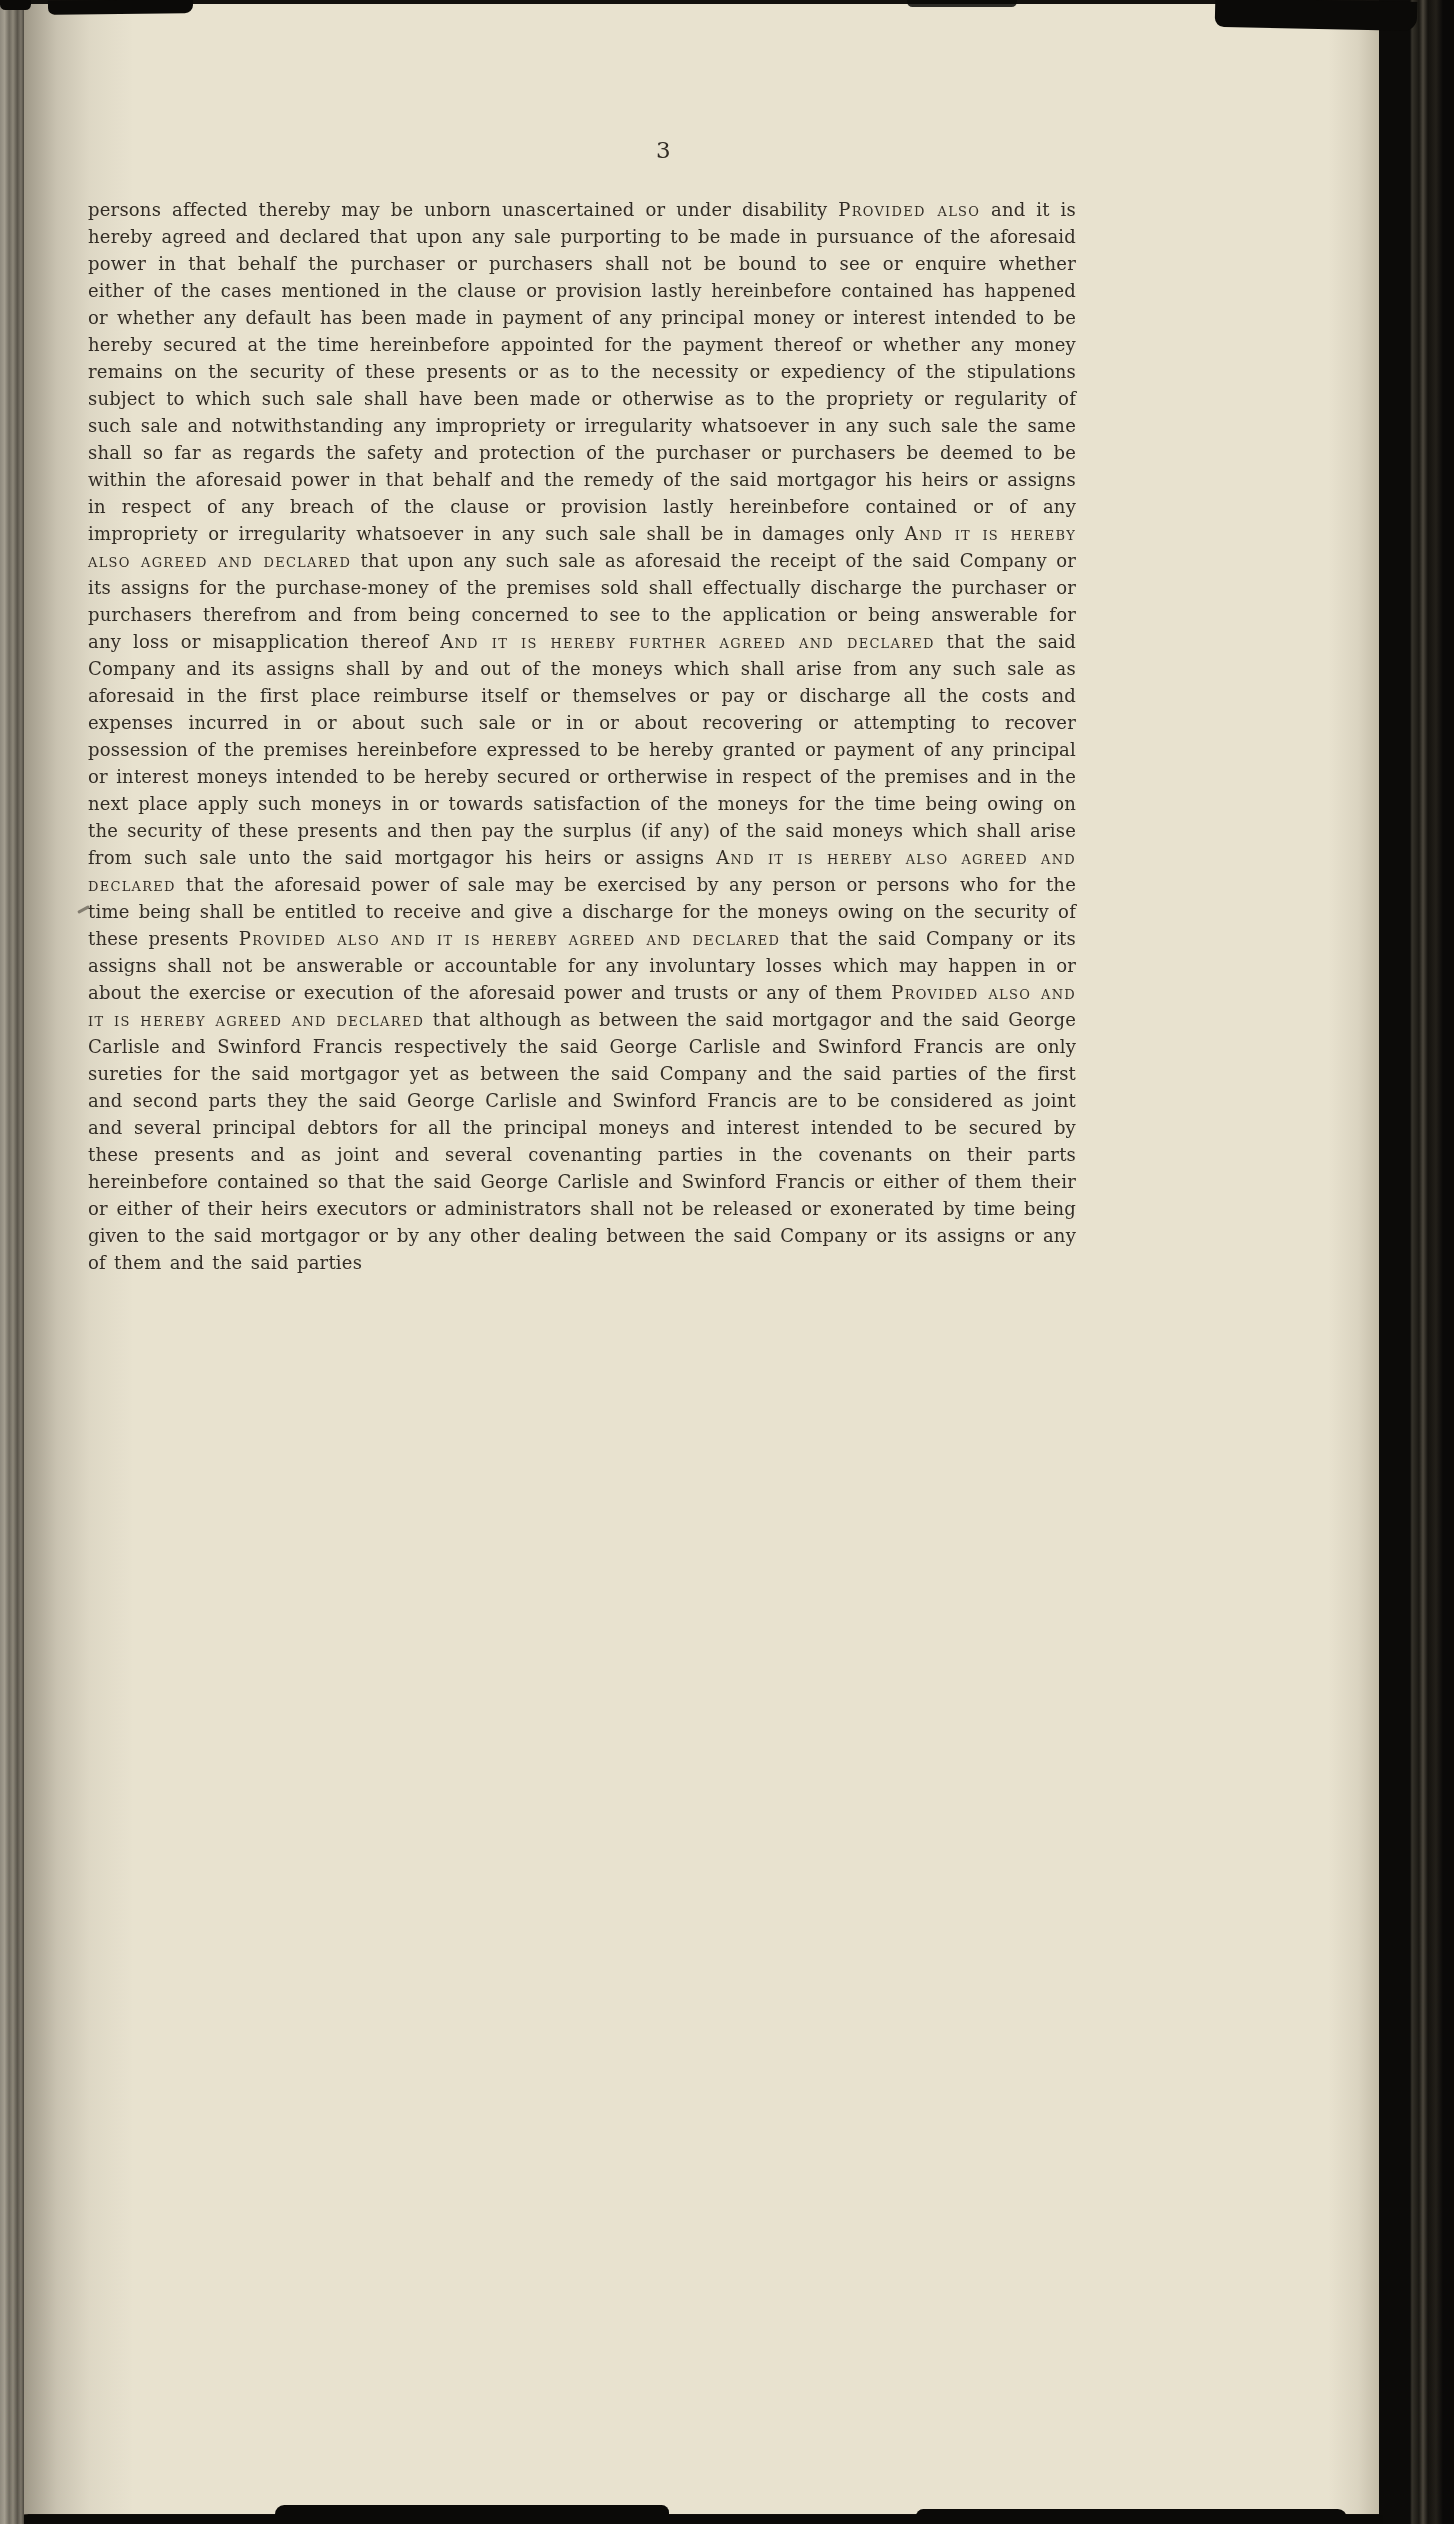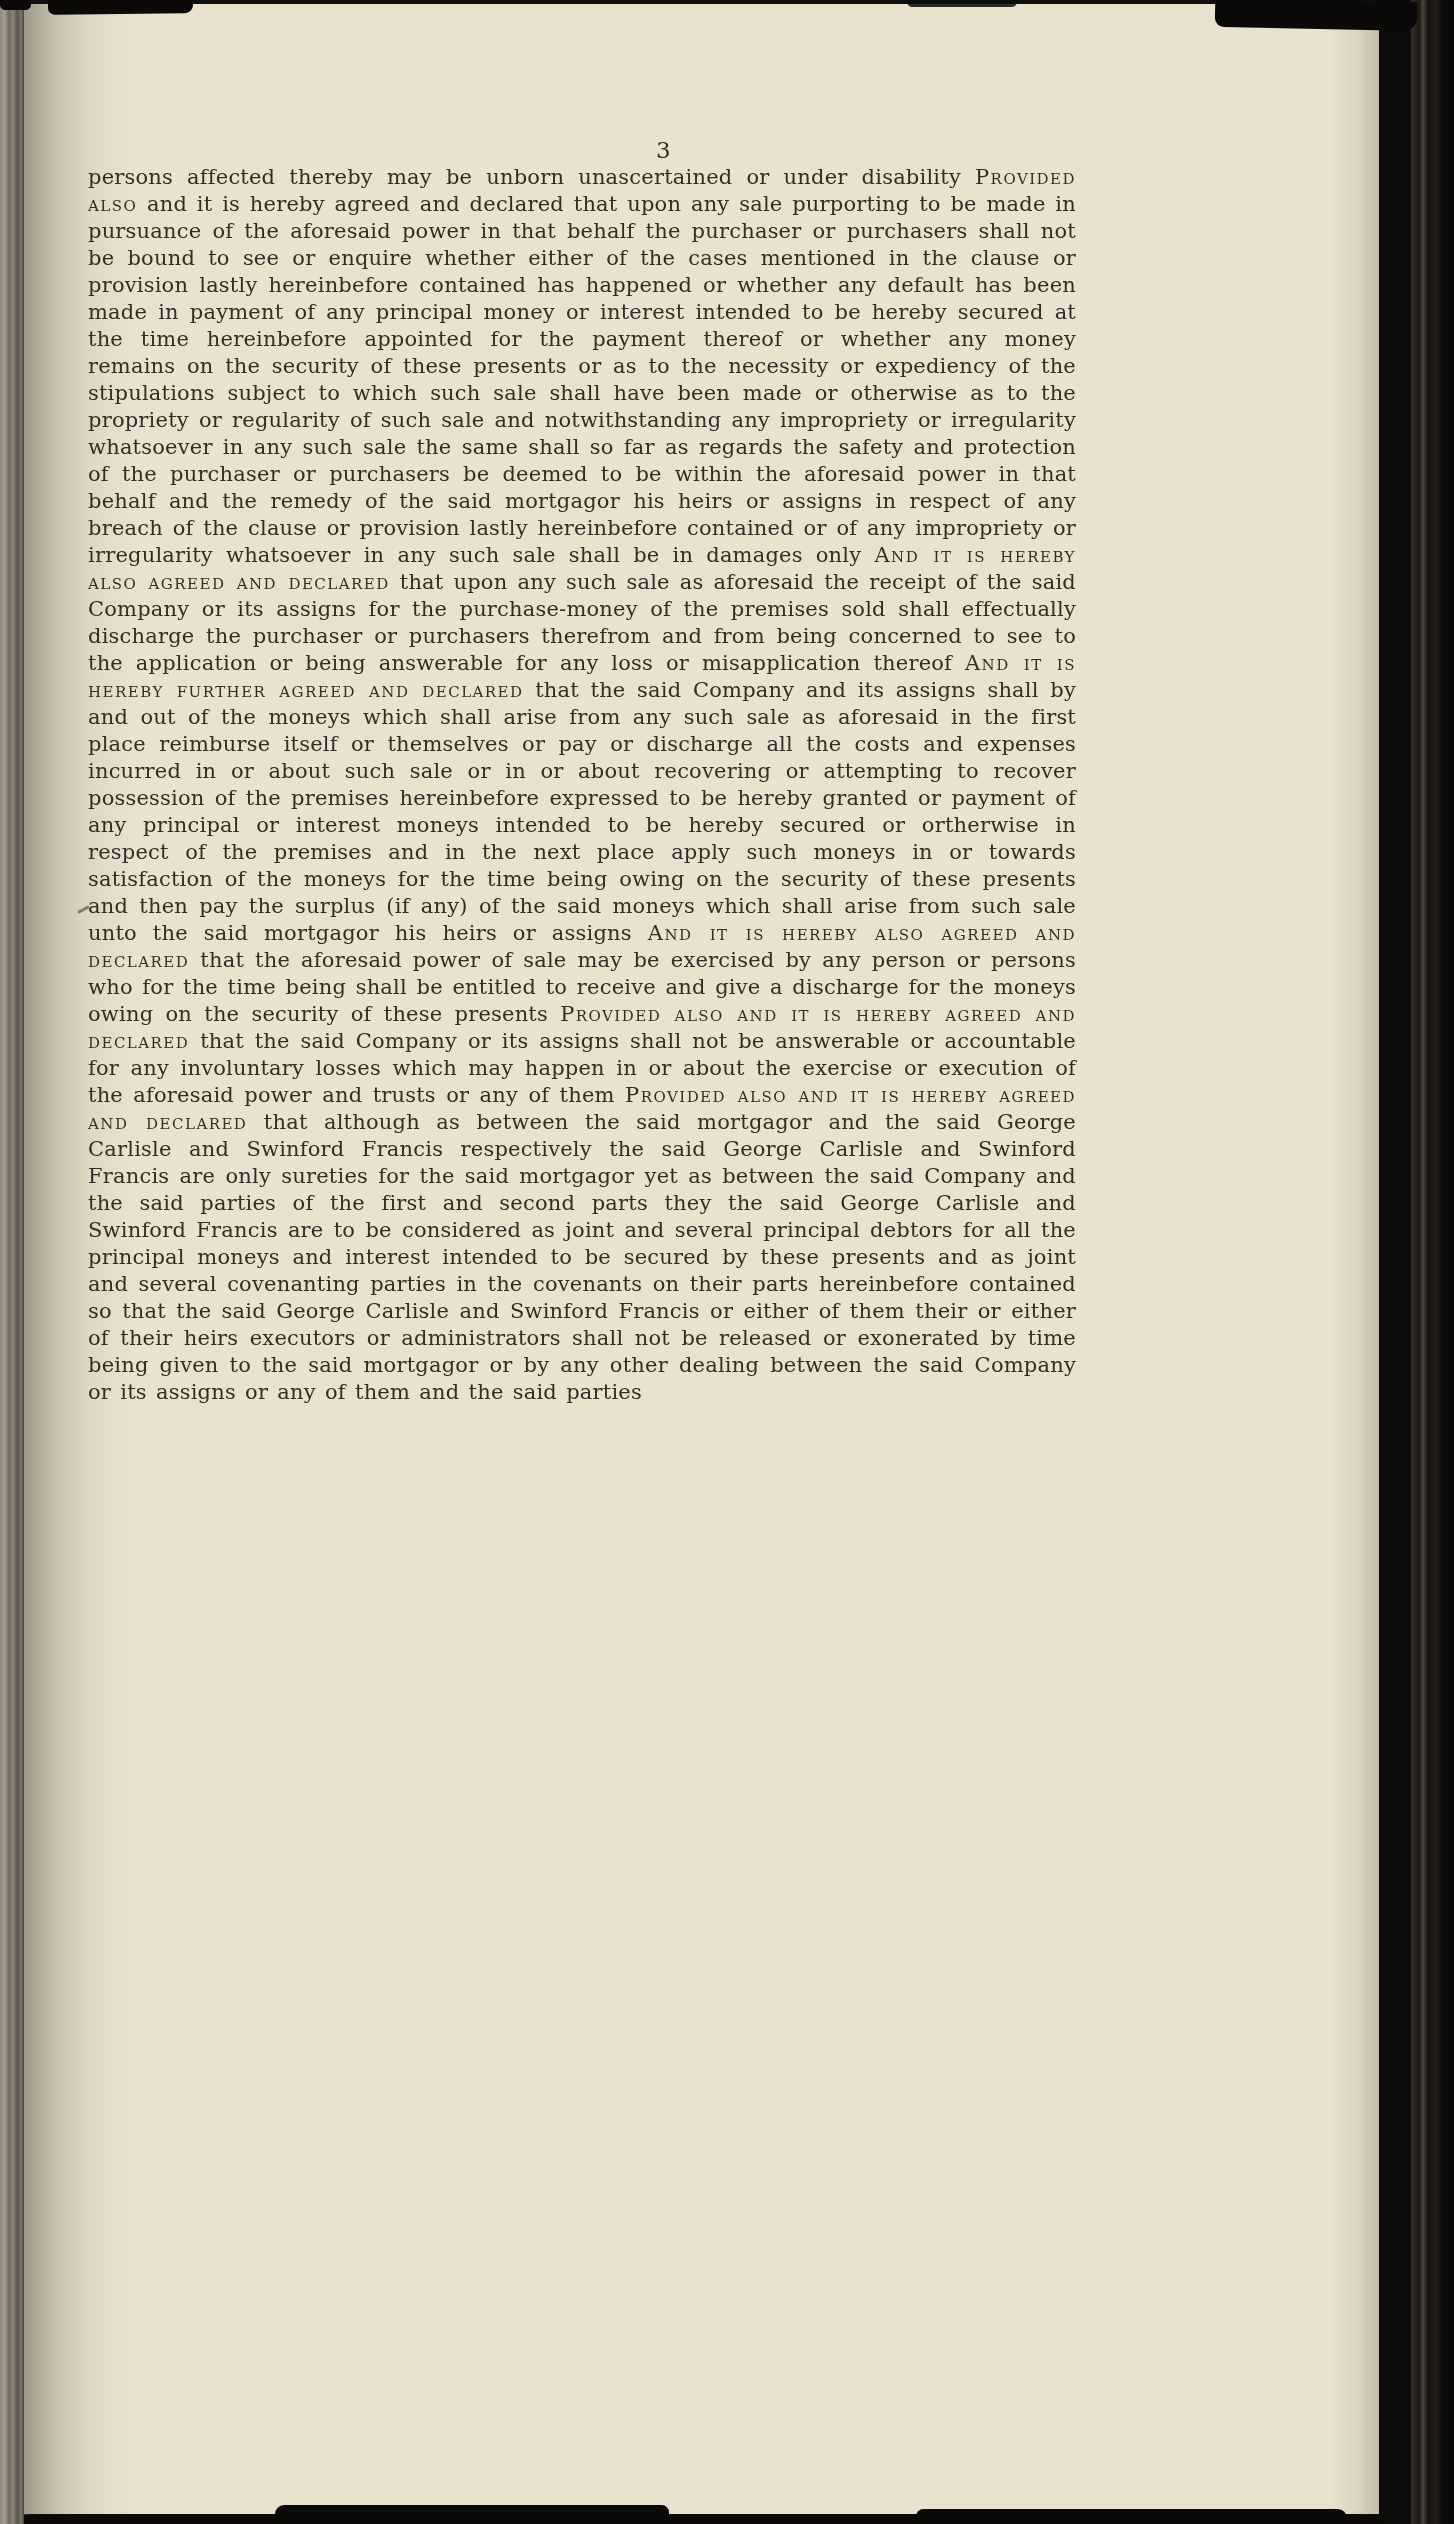--- a/index.html
+++ b/index.html
@@ -95,24 +95,24 @@
   .folio {
     position: absolute;
     left: 656px; top: 137px;
     font-size: 23px;
     color: var(--ink, #332d26);
     letter-spacing: 0.9px;
   }
 
   .text-block {
     position: absolute;
-    left: 88px; top: 164px;
+    left: 88px; top: 196px;
     width: 988px;
     color: var(--ink, #332d26);
-    font-size: 21px;
+    font-size: 18px;
     line-height: 27px;
     text-align: justify;
     word-spacing: 2.3px;
     letter-spacing: 0.2px;
   }
 
   .text-block .sc {
     font-variant: small-caps;
     letter-spacing: 0.07em;
   }

